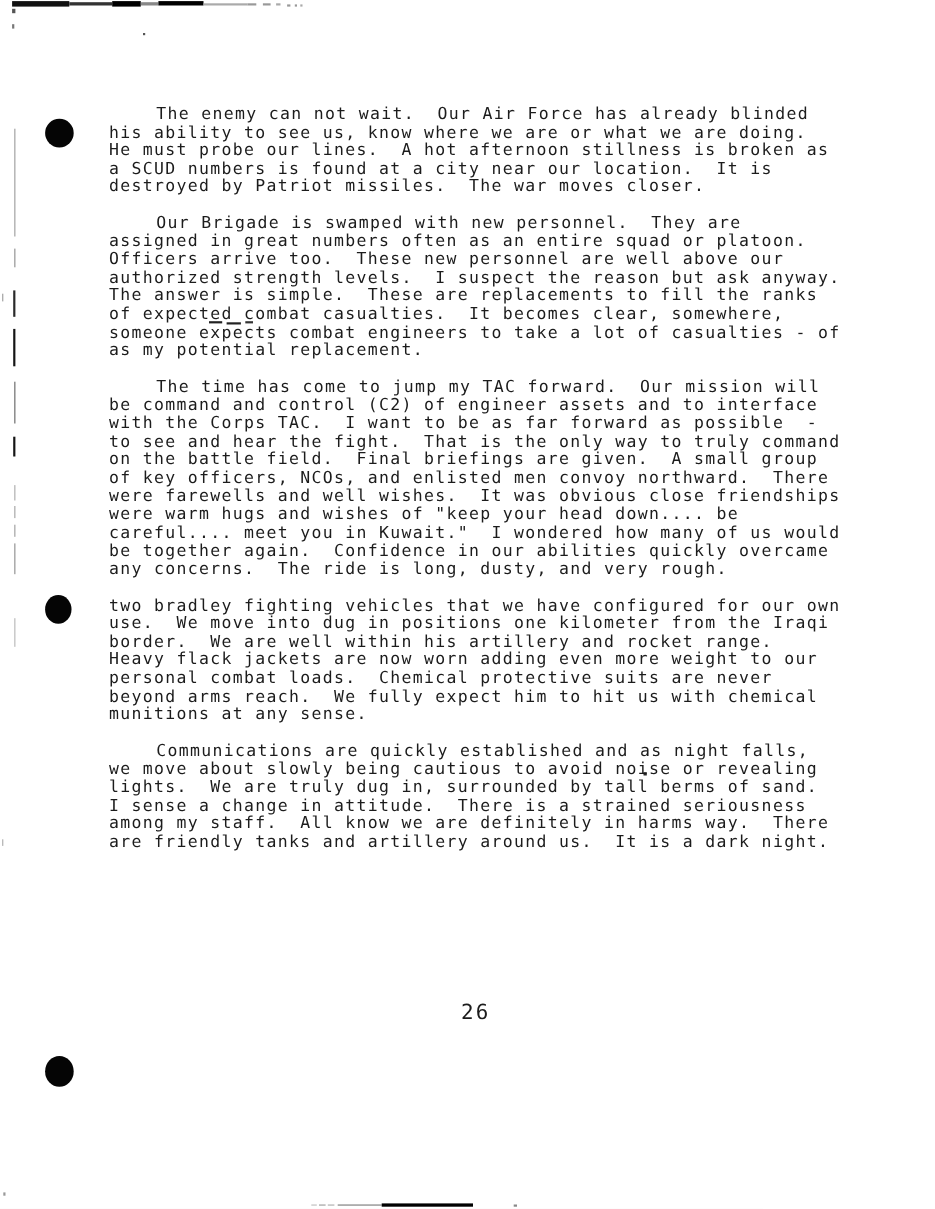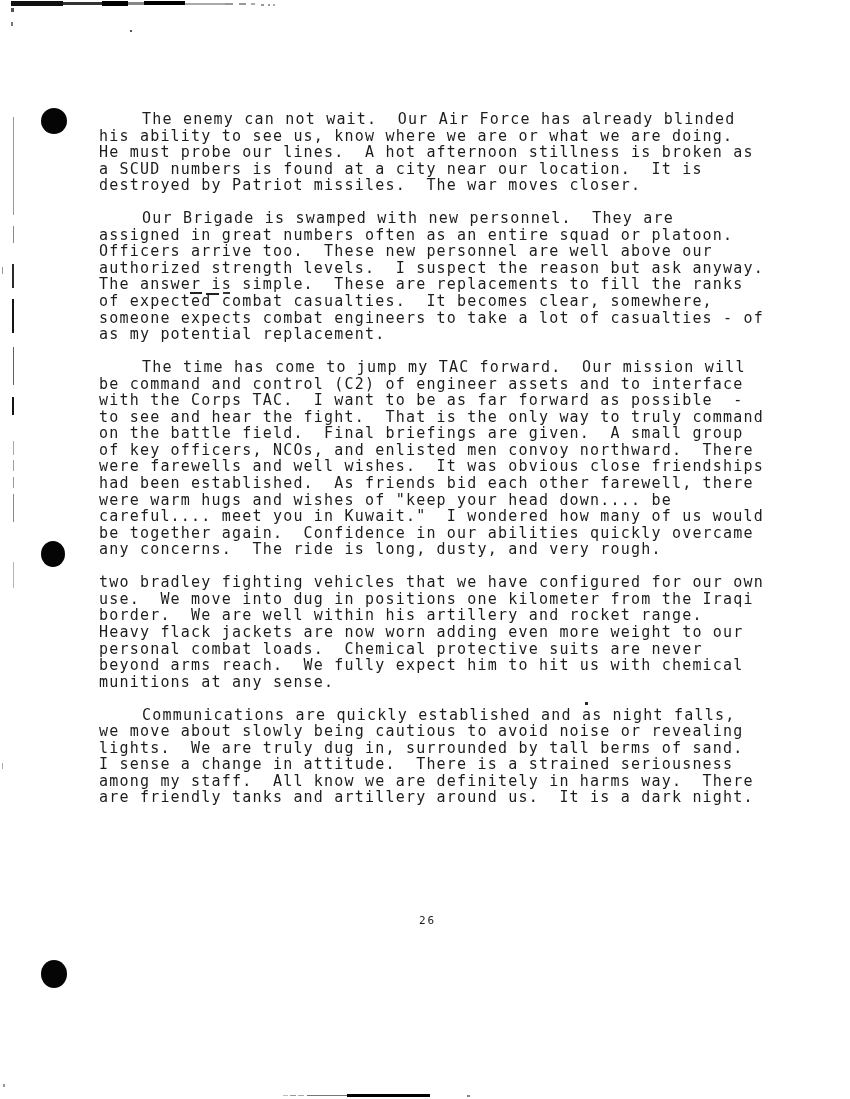--- a/index.html
+++ b/index.html
@@ -7,31 +7,31 @@
     position:relative;
     width:850px;height:1099px;
     background:var(--paper,#ffffff);
     overflow:hidden;
     font-family:"DejaVu Sans Mono","Liberation Mono",monospace;
   }
   
   #body-text{
     position:absolute;left:99px;top:95px;width:690px;
     color:var(--ink,#1c1c1c);
-    font-size:15px;line-height:16.55px;letter-spacing:1.2px;margin-top:16px;
+    font-size:15px;line-height:16.55px;letter-spacing:1.2px;
   }
   .para{margin:0 0 16.55px 0;}
   .para:last-child{margin-bottom:0;}
   .text-line{white-space:pre;height:16.55px;}
   .text-line.indent{padding-left:43px;}
   
   #page-number{
     position:absolute;left:419px;top:912px;
     color:var(--ink,#1c1c1c);
-    font-size:11px;line-height:17px;letter-spacing:2px;
+    font-size:19px;line-height:17px;letter-spacing:2px;
   }
   
   .art{position:absolute;display:block;}
   .hole{position:absolute;background:#050505;border-radius:50%;}
 </style>
 </head>
 <body>
 
 <div id="page" style="--paper: #ffffff; --ink: #1c1c1c;">
 
@@ -104,21 +104,20 @@
       <div class="text-line">as my potential replacement.</div>
     </div>
     <div class="para">
       <div class="text-line indent">The time has come to jump my TAC forward.  Our mission will</div>
       <div class="text-line">be command and control (C2) of engineer assets and to interface</div>
       <div class="text-line">with the Corps TAC.  I want to be as far forward as possible  -</div>
       <div class="text-line">to see and hear the fight.  That is the only way to truly command</div>
       <div class="text-line">on the battle field.  Final briefings are given.  A small group</div>
       <div class="text-line">of key officers, NCOs, and enlisted men convoy northward.  There</div>
       <div class="text-line">were farewells and well wishes.  It was obvious close friendships</div>
-      <div class="text-line">had been established.  As friends bid each other farewell, there</div>
       <div class="text-line">were warm hugs and wishes of "keep your head down.... be</div>
       <div class="text-line">careful.... meet you in Kuwait."  I wondered how many of us would</div>
       <div class="text-line">be together again.  Confidence in our abilities quickly overcame</div>
       <div class="text-line">any concerns.  The ride is long, dusty, and very rough.</div>
     </div>
     <div class="para">
       <div class="text-line">two bradley fighting vehicles that we have configured for our own</div>
       <div class="text-line">use.  We move into dug in positions one kilometer from the Iraqi</div>
       <div class="text-line">border.  We are well within his artillery and rocket range.</div>
       <div class="text-line">Heavy flack jackets are now worn adding even more weight to our</div>

